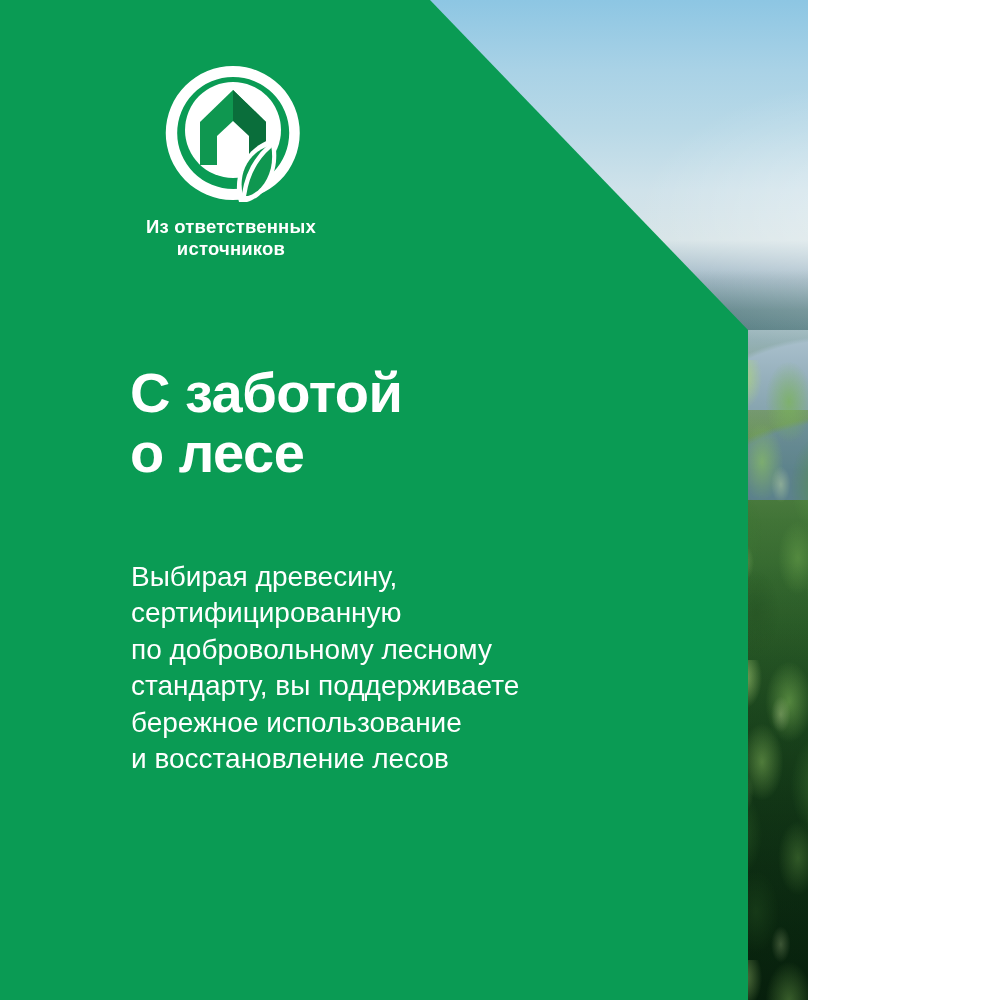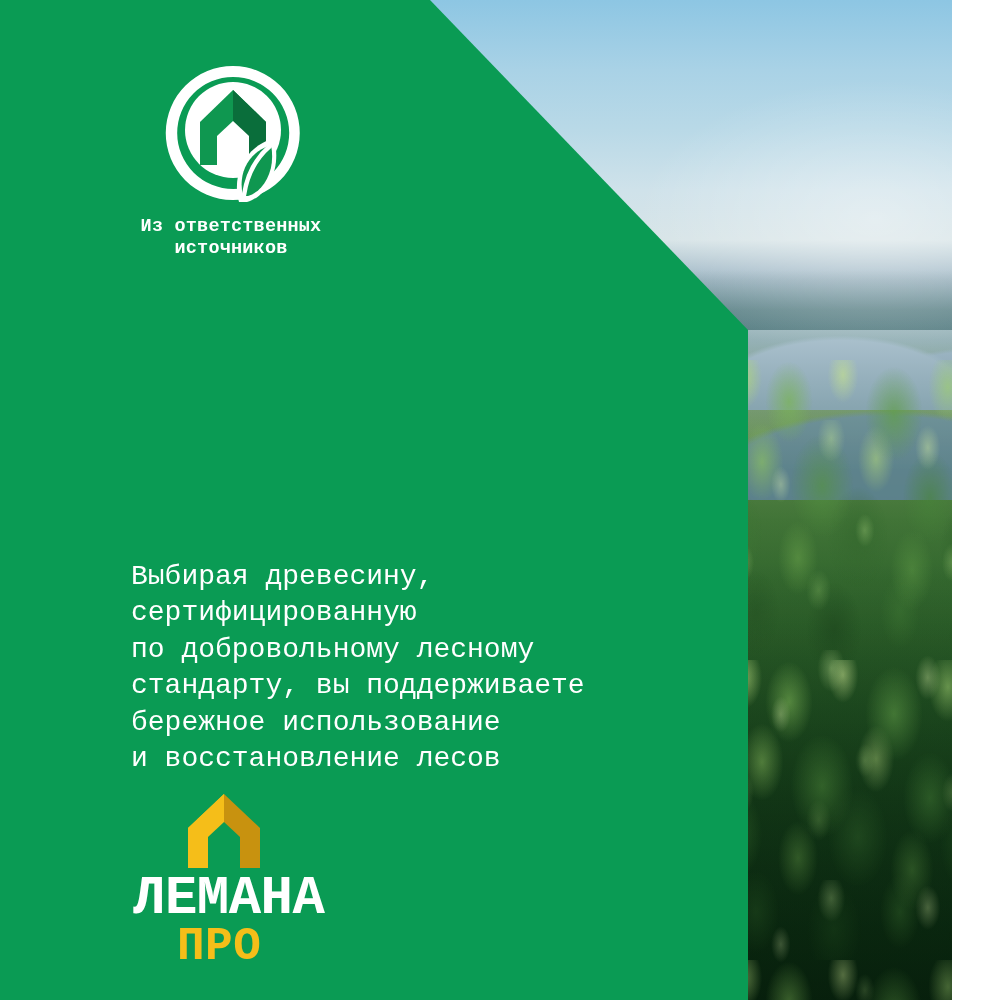--- a/index.html
+++ b/index.html
@@ -3,25 +3,25 @@
 <meta charset="utf-8">
 <title>С заботой о лесе — ЛЕМАНА ПРО</title>
 <style>
   html, body {
     margin: 0;
     padding: 0;
     background: #ffffff;
   }
   .poster {
     position: relative;
-    width: 952px;
+    width: 808px;
     height: 1000px;
     overflow: hidden;
     background: #00A05A;
-    font-family: Liberation Mono, monospace;
+    font-family: Liberation Sans, sans-serif;
     -webkit-font-smoothing: antialiased;
   }
 
   
   .photo {
     position: absolute;
     left: 430px;
     top: 0;
     width: 570px;
     height: 1000px;
@@ -262,38 +262,24 @@
       <path d="M77 140 C70 116 80 86 112 76 C120 106 106 134 85 140 Z" fill="#ffffff"></path>
 
       <path d="M81 134 C76 114 84 91 109 83 C114 108 102 129 86 134 Z" fill="#0F9750"></path>
 
       <path d="M108 84 C94 96 85 113 82 133" stroke="#ffffff" stroke-width="4.5" fill="none" stroke-linecap="round"></path>
     </svg>
     <div class="cert-caption">Из ответственных
 источников</div>
   </div>
 
+  <h1 class="headline">С заботой
+о лесе</h1>
 
   <p class="body-copy">Выбирая древесину,
 сертифицированную
 по добровольному лесному
 стандарту, вы поддерживаете
 бережное использование
 и восстановление лесов</p>
 
-  <div class="brand">
-    <svg class="brand-house" viewBox="0 0 92 78" aria-hidden="true">
-
-      <path d="M46 2 L10 36 L10 76 L46 76 Z" fill="#F5BE19"></path>
-
-      <path d="M46 2 L82 36 L82 76 L46 76 Z" fill="#C8920F"></path>
-
-      <path d="M46 2 L10 36 L24 36 L46 15 Z" fill="#F5BE19"></path>
-
-      <path d="M46 30 L30 45 L30 76 L62 76 L62 45 Z" fill="#0A9B54"></path>
-    </svg>
-    <div class="brand-wordmark">
-      <span class="brand-name">ЛЕМАНА</span>
-      <span class="brand-sub">ПРО</span>
-    </div>
-  </div>
 
 </div>
 
 </body></html>

